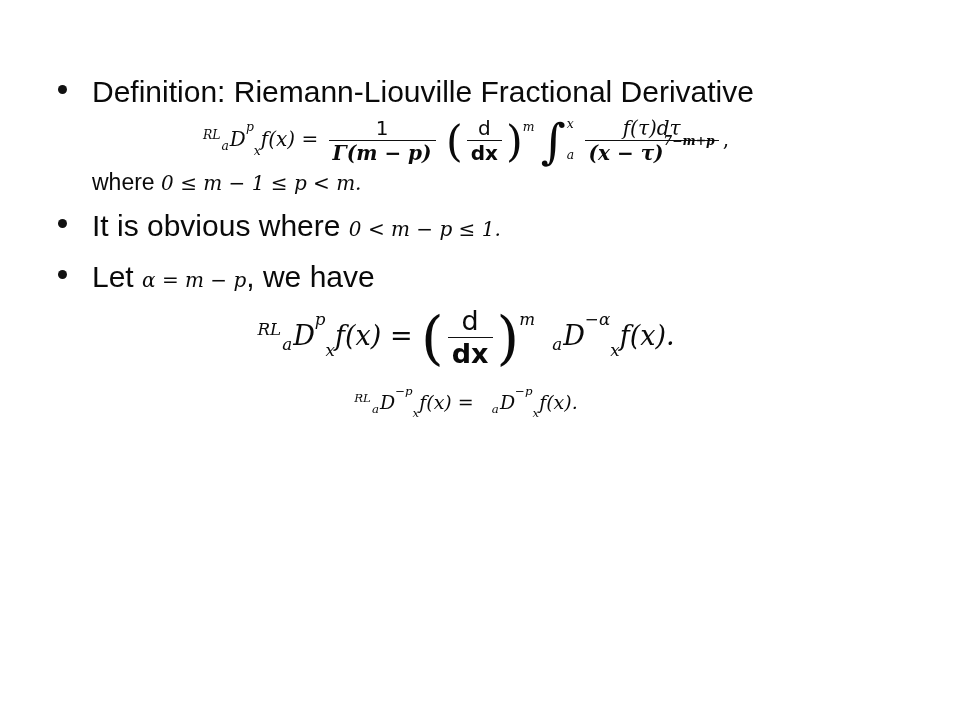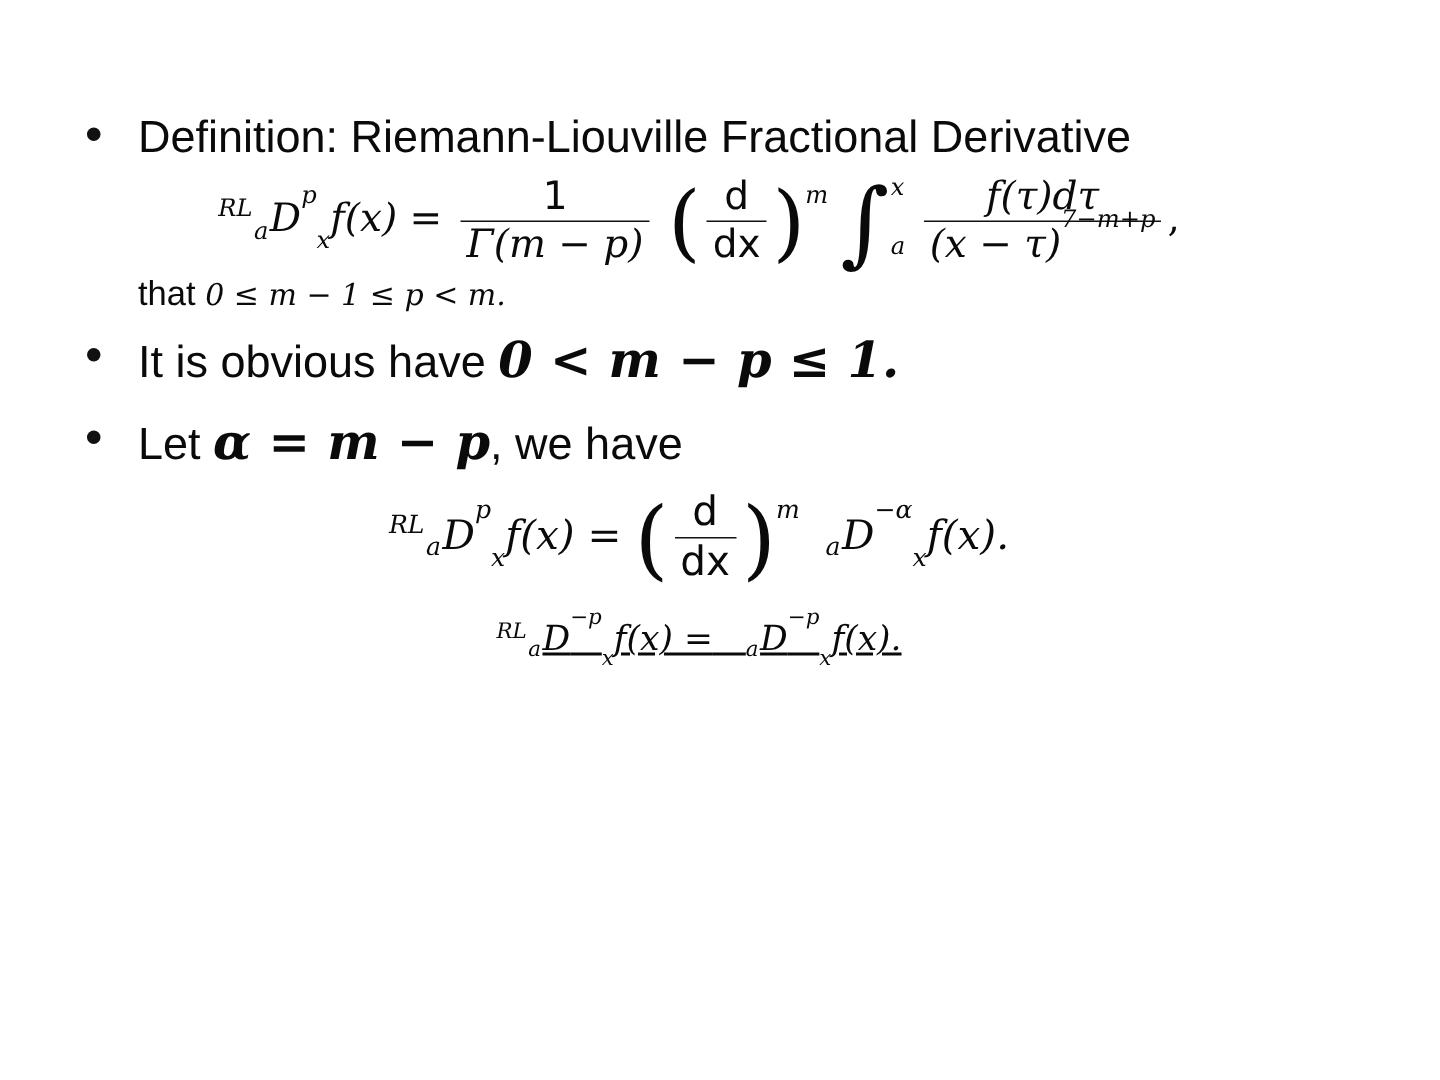--- a/index.html
+++ b/index.html
@@ -95,20 +95,21 @@
     margin: 0 4px;
   }
   .frac .num {
     display: block;
     padding: 0 4px 1px 4px;
     border-bottom: 1.6px solid #111;
   }
   .frac .den {
     display: block;
     padding: 1px 4px 0 4px;
+    font-weight: bold;
   }
   .paren {
     display: inline-block;
     vertical-align: middle;
     font-style: normal;
     font-size: 2.15em;
     line-height: 0.72;
     position: relative;
     top: 0.02em;
     font-family: "DejaVu Serif", serif;
@@ -126,24 +127,24 @@
   .limits {
     display: inline-block;
     vertical-align: middle;
     font-size: 0.62em;
     text-align: left;
     line-height: 1.05;
     margin-left: 1px;
   }
   .limits .top { display: block; position: relative; top: -0.85em; }
   .limits .bot { display: block; position: relative; top: 0.55em; }
-  .eq1 { font-size: 26px; }
+  .eq1 { font-size: 20px; }
   .eq2 { font-size: 27px; }
-  .eq3 { font-size: 23px; text-decoration: underline; }
-  .inline-math { font-size: 33px; font-weight: bold; }
+  .eq3 { font-size: 19px; }
+  .inline-math { font-size: 20px; }
   .script { font-family: "DejaVu Serif", serif; font-style: italic; }
 </style>
 </head>
 <body>
 
 <div class="slide">
 
   <ul class="bullets">
 
     <li class="bullet">
@@ -163,28 +164,28 @@
       <span class="paren">(</span><span class="frac"><span class="num sf">d</span><span class="den sf">dx</span></span><span class="paren">)</span><sup class="m">m</sup>
       <span class="intg">∫</span><span class="limits"><span class="top">x</span><span class="bot">a</span></span>
       <span class="frac">
         <span class="num">f(τ)dτ</span>
         <span class="den"><span>(x − τ)</span><sup class="m">7−m+p</sup></span>
       </span><span class="up">,</span>
     </span>
   </div>
 
   <div class="where-line">
-    <span class="sf">that</span>
+    <span class="sf">where</span>
     <span class="math" style="font-size:20px">0 ≤ m − 1 ≤ p &lt; m.</span>
   </div>
 
   <ul class="bullets">
     <li class="bullet" style="margin-bottom:12px;">
       <span class="dot"></span>
-      <span class="bullet-text">It is obvious have</span>
+      <span class="bullet-text">It is obvious where</span>
       <span class="math inline-math">0 &lt; m − p ≤ 1.</span>
     </li>
 
     <li class="bullet" style="margin-bottom:8px;">
       <span class="dot"></span>
       <span class="bullet-text">Let</span>
       <span class="math inline-math">α = m − p</span><span class="bullet-text">, we have</span>
     </li>
   </ul>
 

